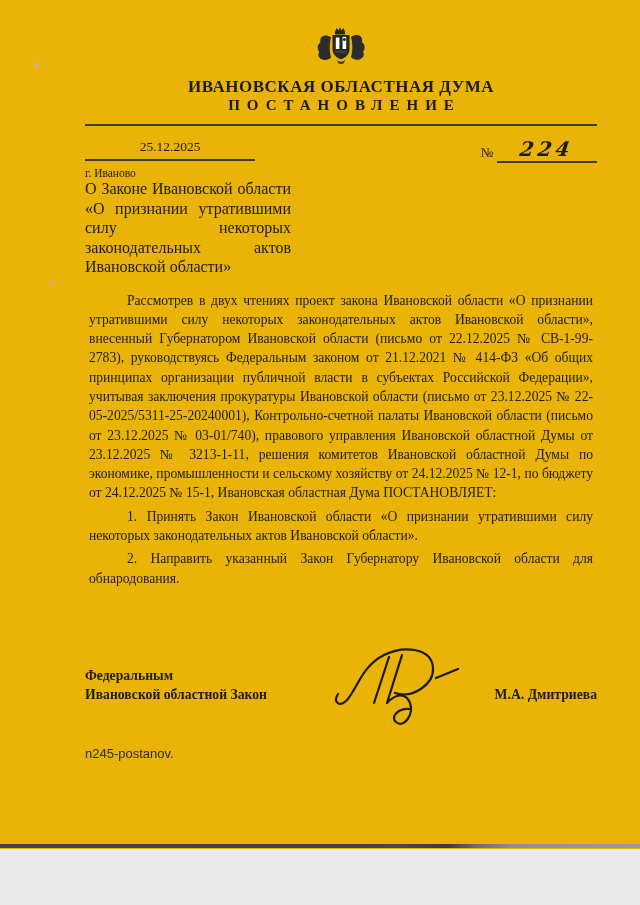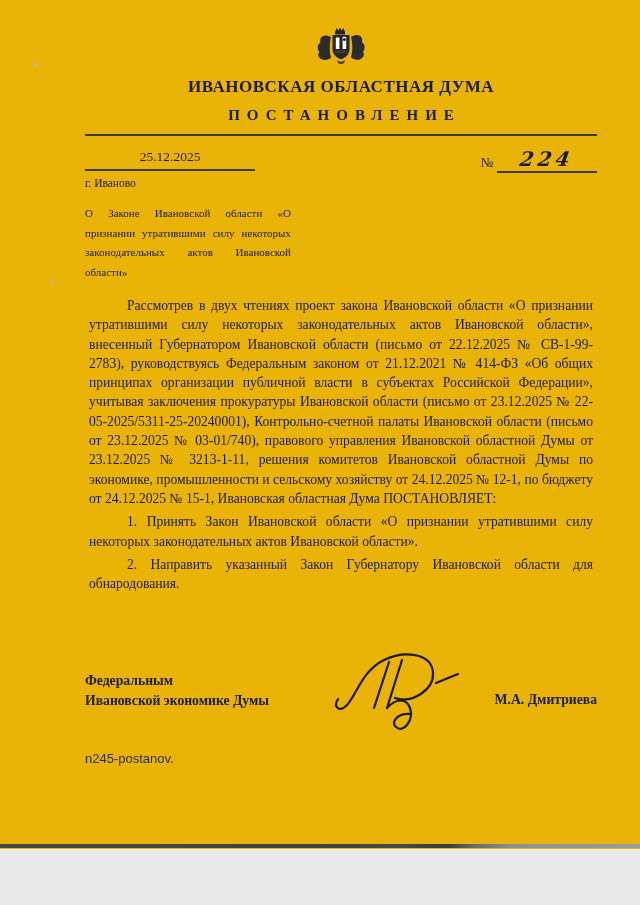--- a/index.html
+++ b/index.html
@@ -15,21 +15,21 @@
     padding:26px 43px 0 85px;
   }
   .arms-wrap{text-align:center;margin:0 0 2px 0;}
   .arms-wrap svg{display:inline-block;}
   .org-name{
     text-align:center;font-weight:bold;font-size:17px;
     letter-spacing:0.5px;margin-top:3px;
   }
   .doc-type{
     text-align:center;font-weight:bold;font-size:15px;
-    letter-spacing:7px;padding-left:7px;margin-top:10px;
+    letter-spacing:7px;padding-left:7px;
   }
   .top-rule{
     border:0;border-top:2px solid #3c3c3c;
     margin:10px 0 0 0;
   }
   .date-number-row{
     position:relative;height:24px;margin-top:13px;
     font-size:13.5px;
   }
   .date-field{
@@ -45,22 +45,22 @@
     border-bottom:2px solid #3c3c3c;text-align:center;
   }
   .handwritten{
     font-family:"DejaVu Serif", serif;
     font-style:italic;font-weight:bold;font-size:20px;
     letter-spacing:4px;display:inline-block;
     transform:skewX(-8deg);line-height:20px;
   }
   .place{text-align:left;font-size:11.5px;margin-top:4px;}
   .subject{
-    width:206px;margin-top:15px;
-    font-size:11px;line-height:19.5px;
+    width:206px;
+    font-size:16px;line-height:19.5px;
     text-align:justify;
   }
   .body-text{margin-top:14px;font-size:13.6px;line-height:19.3px;}
   .body-text p{margin:4px;text-align:justify;text-indent:38px;}
   .sig-block{position:relative;margin-top:78px;height:78px;}
   .sig-position{
     font-weight:bold;font-size:13.7px;line-height:19.5px;
   }
   .sig-name{
     position:absolute;right:0;top:21px;
@@ -126,21 +126,21 @@
 
   <div class="body-text">
     <p>Рассмотрев в двух чтениях проект закона Ивановской области «О признании утратившими силу некоторых законодательных актов Ивановской области», внесенный Губернатором Ивановской области (письмо от 22.12.2025 № СВ-1-99-2783), руководствуясь Федеральным законом от 21.12.2021 № 414-ФЗ «Об общих принципах организации публичной власти в субъектах Российской Федерации», учитывая заключения прокуратуры Ивановской области (письмо от 23.12.2025 № 22-05-2025/5311-25-20240001), Контрольно-счетной палаты Ивановской области (письмо от 23.12.2025 № 03-01/740), правового управления Ивановской областной Думы от 23.12.2025 № 3213-1-11, решения комитетов Ивановской областной Думы по экономике, промышленности и сельскому хозяйству от 24.12.2025 № 12-1, по бюджету от 24.12.2025 № 15-1, Ивановская областная Дума ПОСТАНОВЛЯЕТ:</p>
     <p>1. Принять Закон Ивановской области «О признании утратившими силу некоторых законодательных актов Ивановской области».</p>
     <p>2. Направить указанный Закон Губернатору Ивановской области для обнародования.</p>
   </div>
 
   <div class="sig-block">
     <div class="sig-position">
       <div>Федеральным</div>
-      <div>Ивановской экономике Думы</div>
+      <div>Ивановской областной Закон</div>
     </div>
     <div class="sig-scrawl">
       <svg width="132" height="96" viewBox="0 0 132 96" aria-hidden="true">
         <g fill="none" stroke="#1a1a1a" stroke-width="2.2" stroke-linecap="round">
           <path d="M6 62 c-5 8 1 14 9 6 c10 -11 15 -34 37 -45 c20 -10 48 -7 49 13 c1 16 -20 31 -38 25"></path>
           <path d="M57 25 l-15 46"></path>
           <path d="M70 23 l-15 48"></path>
           <path d="M55 71 c8 -9 19 -11 23 0 c4 11 -6 26 -14 19 c-6 -5 2 -14 14 -13"></path>
           <path d="M104 46 l22 -9"></path>
         </g>

